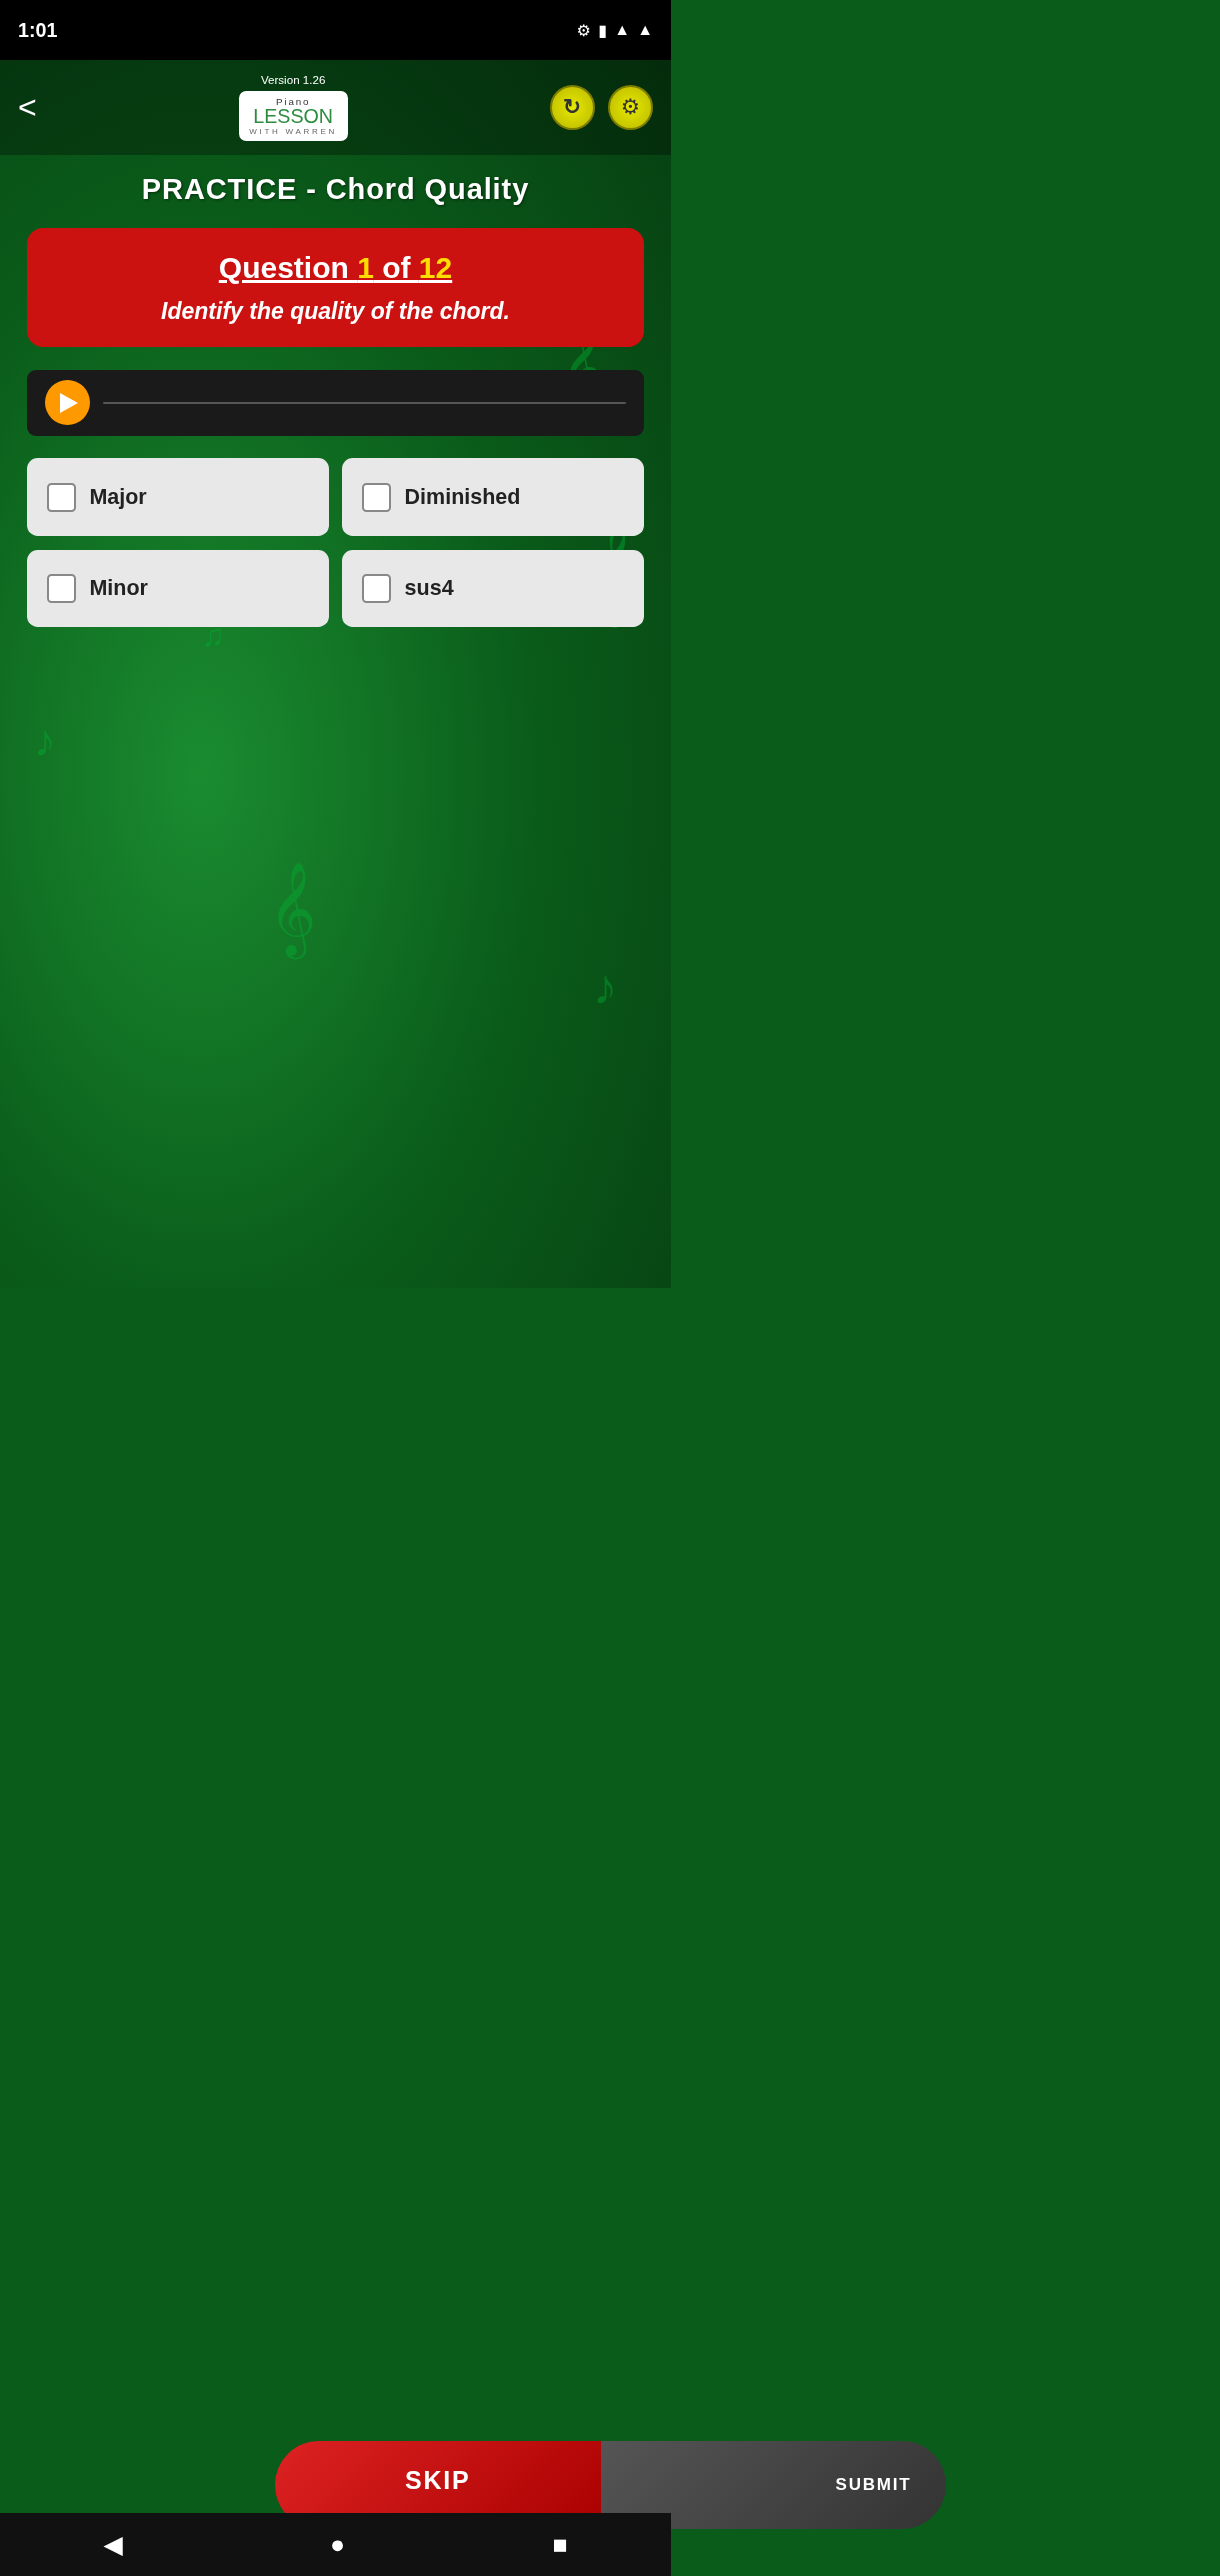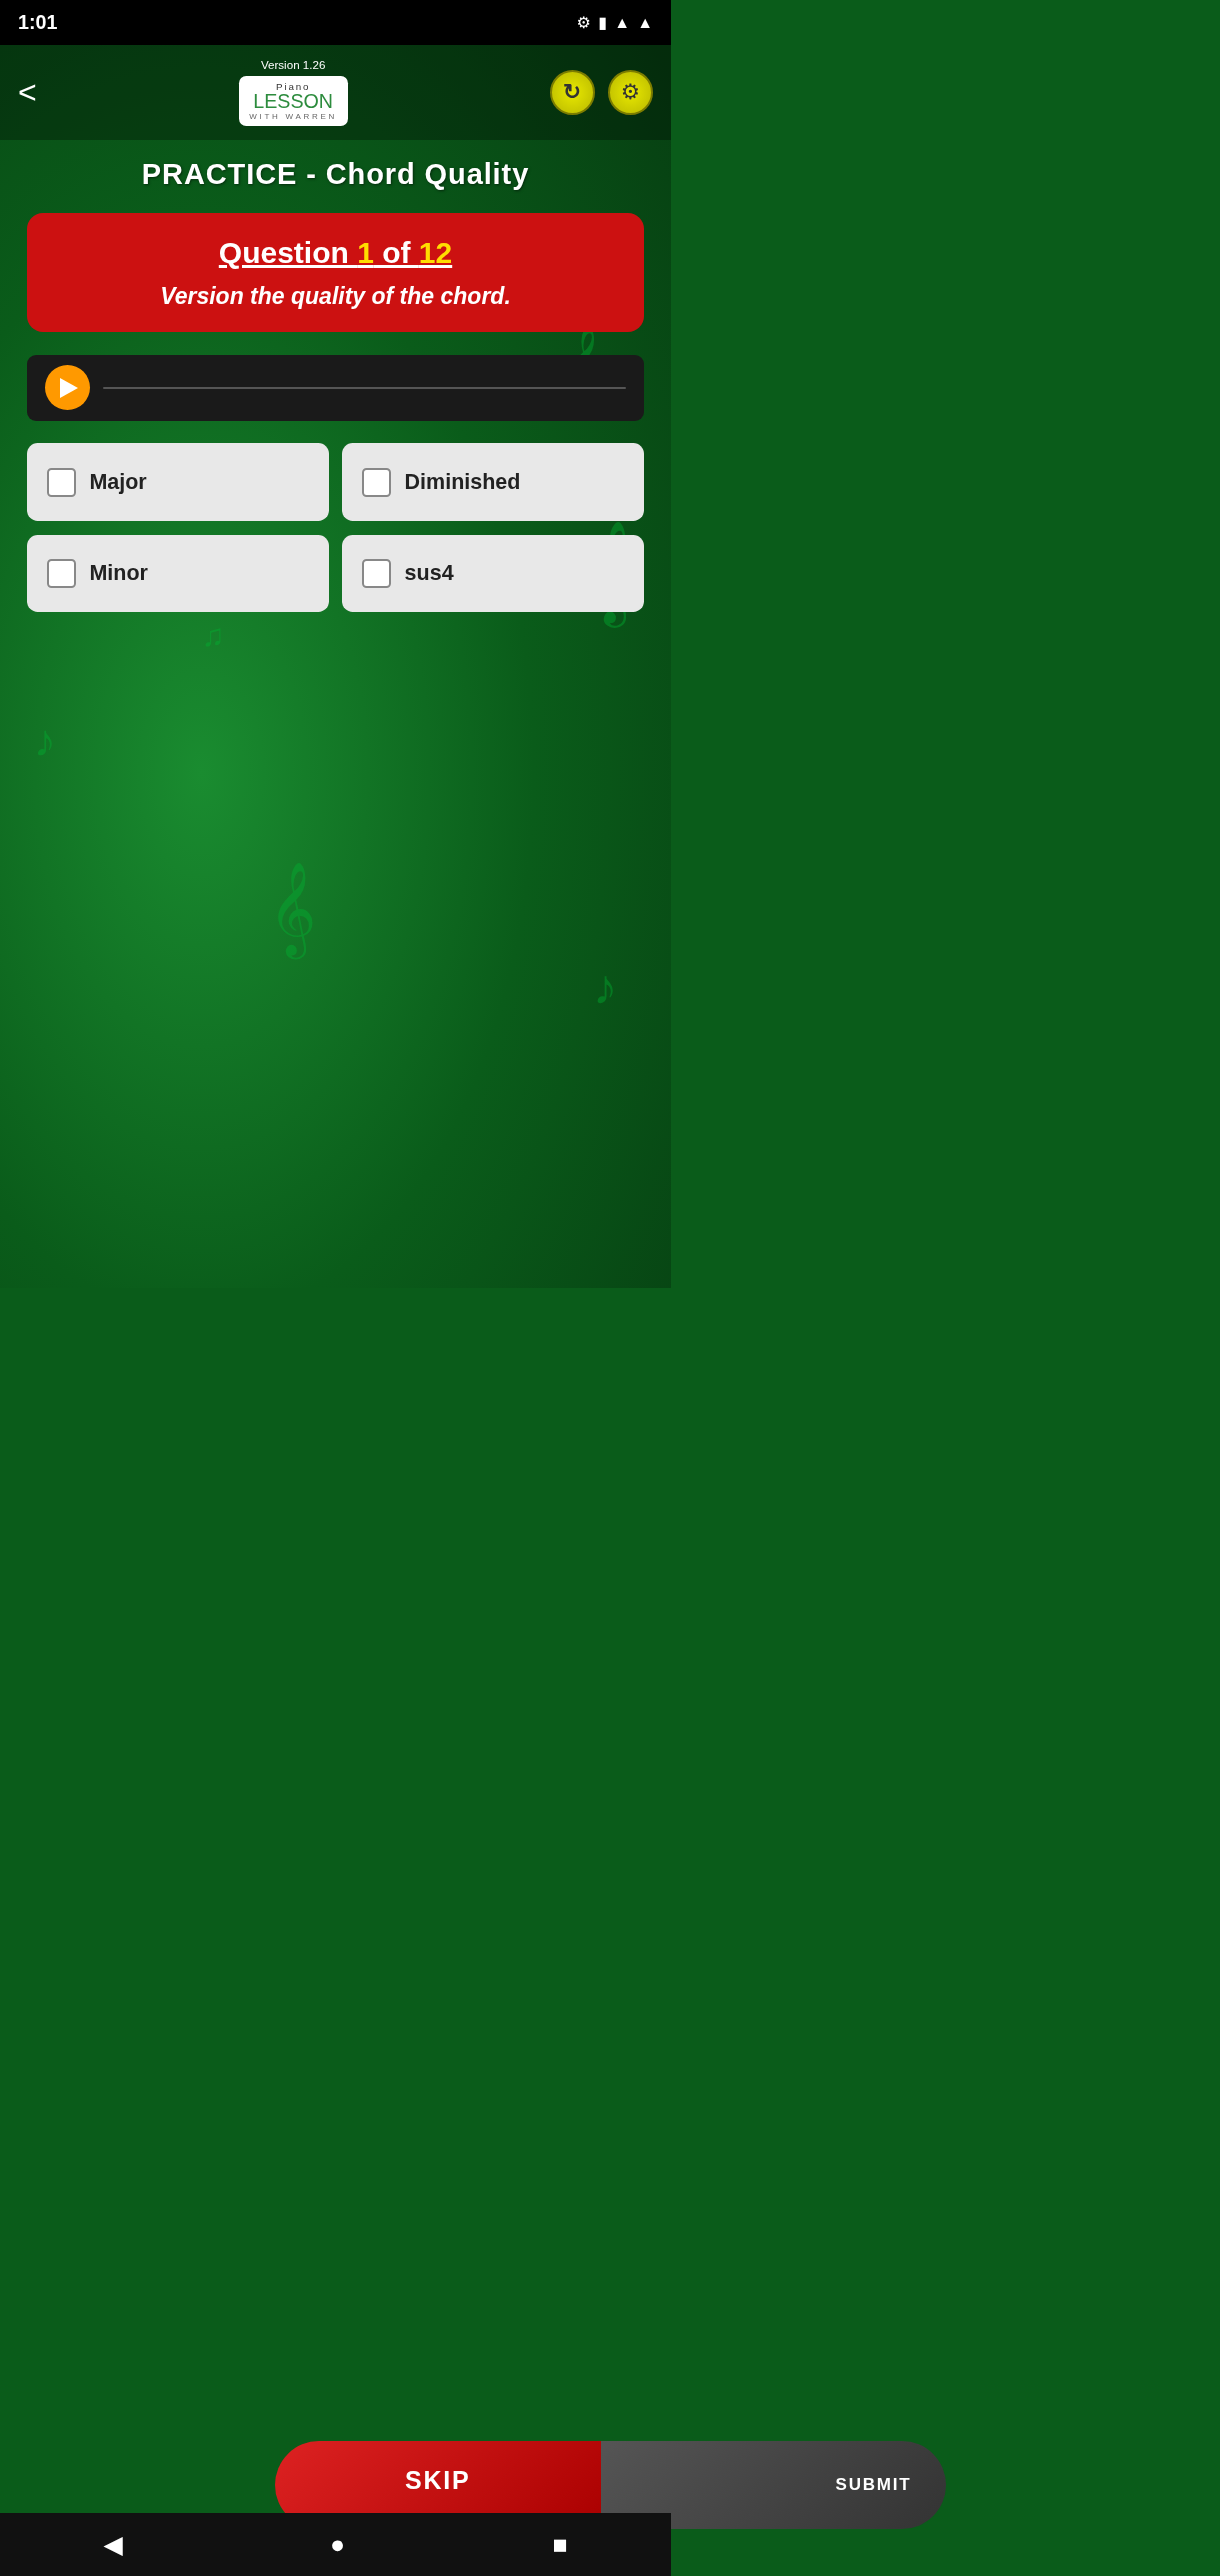--- a/index.html
+++ b/index.html
@@ -29,21 +29,21 @@
       background: radial-gradient(ellipse at 30% 60%, #1a8c30 0%, #0a5c1a 50%, #063d11 100%);
     }
 
     
     .status-bar {
       display: flex;
       justify-content: space-between;
       align-items: center;
       padding: 7.2px 18px;
       background: #000;
-      height: 45px;
+      height: 60px;
       position: relative;
       z-index: 10;
     }
 
     .status-time {
       color: #fff;
       font-size: 19.7px;
       font-weight: bold;
     }
 
@@ -384,21 +384,21 @@
 </div>
 
 <div class="main-content">
 
   <h1 class="page-title">PRACTICE - Chord Quality</h1>
 
   <div class="question-card">
     <div class="question-number">
       <span>Question </span><span class="highlight">1</span><span> of </span><span class="highlight">12</span>
     </div>
-    <div class="question-text">Version the quality of the chord.</div>
+    <div class="question-text">Identify the quality of the chord.</div>
   </div>
 
   <div class="audio-player">
     <div class="play-btn">
       <div class="play-triangle"></div>
     </div>
     <div class="audio-progress"></div>
   </div>
 
   <div class="options-grid">

